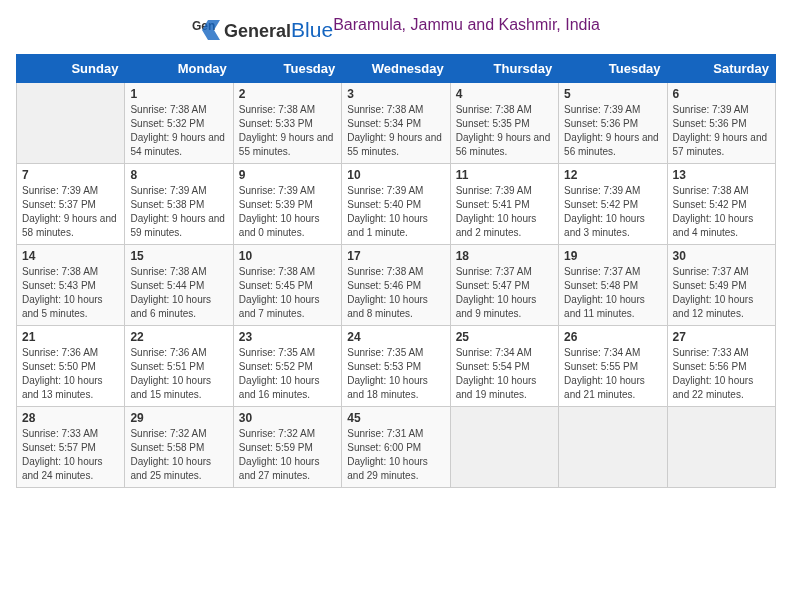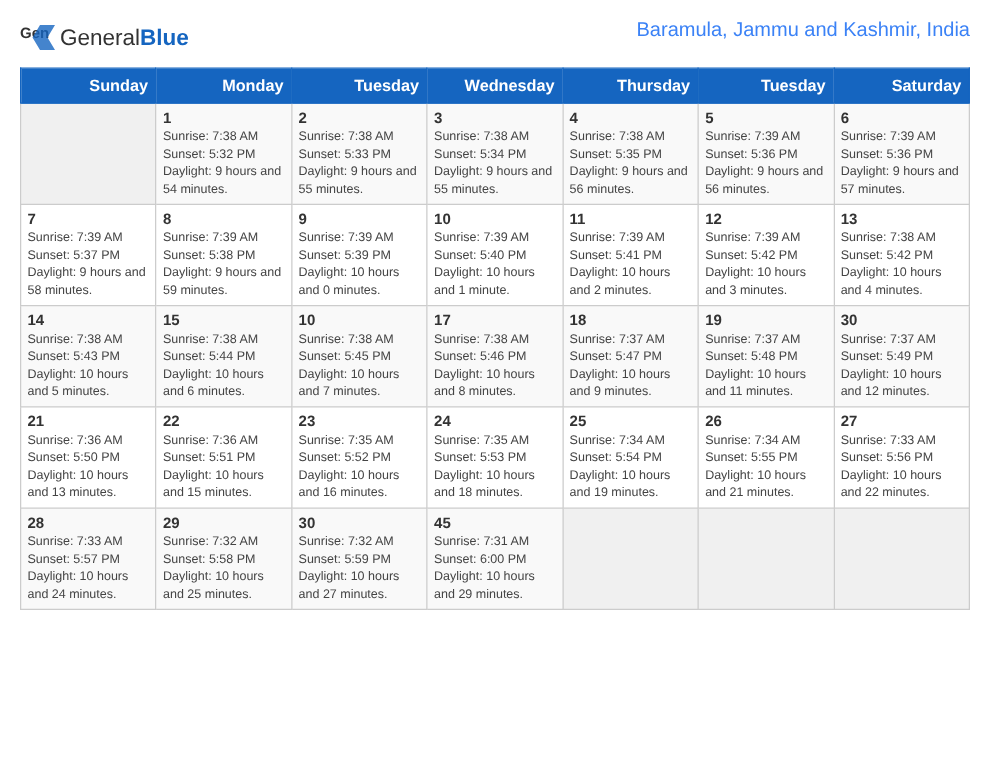--- a/index.html
+++ b/index.html
@@ -5,21 +5,21 @@
     * { margin: 0; padding: 0; box-sizing: border-box; }
     body {
       font-family: Arial, sans-serif;
       background: #fff;
       width: 792px;
       min-height: 612px;
       padding: 16px;
     }
     .header-area {
       display: flex;
-      justify-content: space-between;
+      justify-content: center;
       align-items: flex-start;
       margin-bottom: 10px;
     }
     .logo {
       display: flex;
       align-items: center;
       gap: 4px;
     }
     .logo-icon {
       width: 28px;
@@ -28,21 +28,21 @@
     .title-area {
       text-align: right;
     }
     .month-title {
       font-size: 36px;
       font-weight: normal;
       color: #333;
     }
     .location-title {
       font-size: 16px;
-      color: #3b82f6;
+      color: #701a75;
     }
     table {
       width: 100%;
       border-collapse: collapse;
       table-layout: fixed;
     }
     thead tr th {
       background-color: #1565c0;
       color: #fff;
       text-align: right;
@@ -81,21 +81,21 @@
 </head>
 <body>
 
 <div class="header-area">
   <div class="logo">
     <svg class="logo-icon" viewBox="0 0 28 28">
       <text x="0" y="14" font-size="12" font-weight="bold" fill="#333">Gen</text>
       <polygon points="16,4 28,4 22,14 28,24 16,24 10,14" fill="#1565c0" opacity="0.8"></polygon>
     </svg>
     <div>
-      <span style="font-size:18px;font-weight:normal;color:#333;">General</span><span style="font-size:18px;font-weight:bold;color:#1565c0;">Blue</span>
+      <span style="font-size:18px;font-weight:bold;color:#333;">General</span><span style="font-size:21px;font-weight:normal;color:#1565c0;">Blue</span>
     </div>
   </div>
   <div class="title-area">
     <div class="location-title">Baramula, Jammu and Kashmir, India</div>
   </div>
 </div>
 
 <table>
   <thead>
     <tr>

